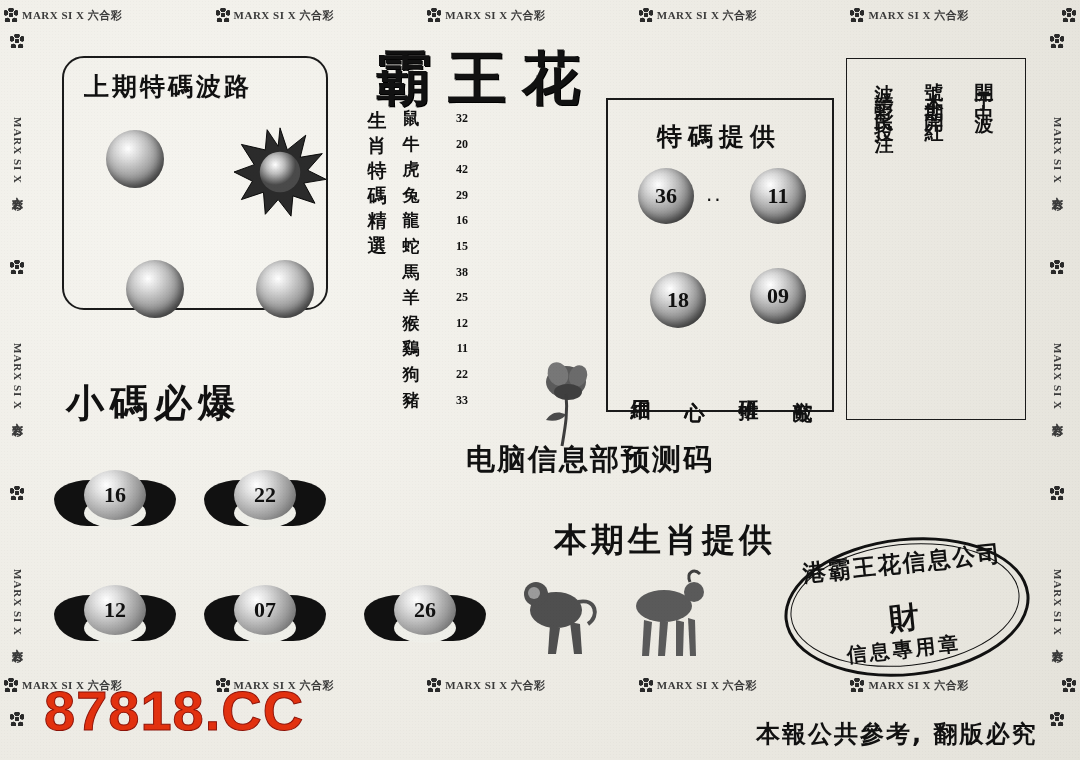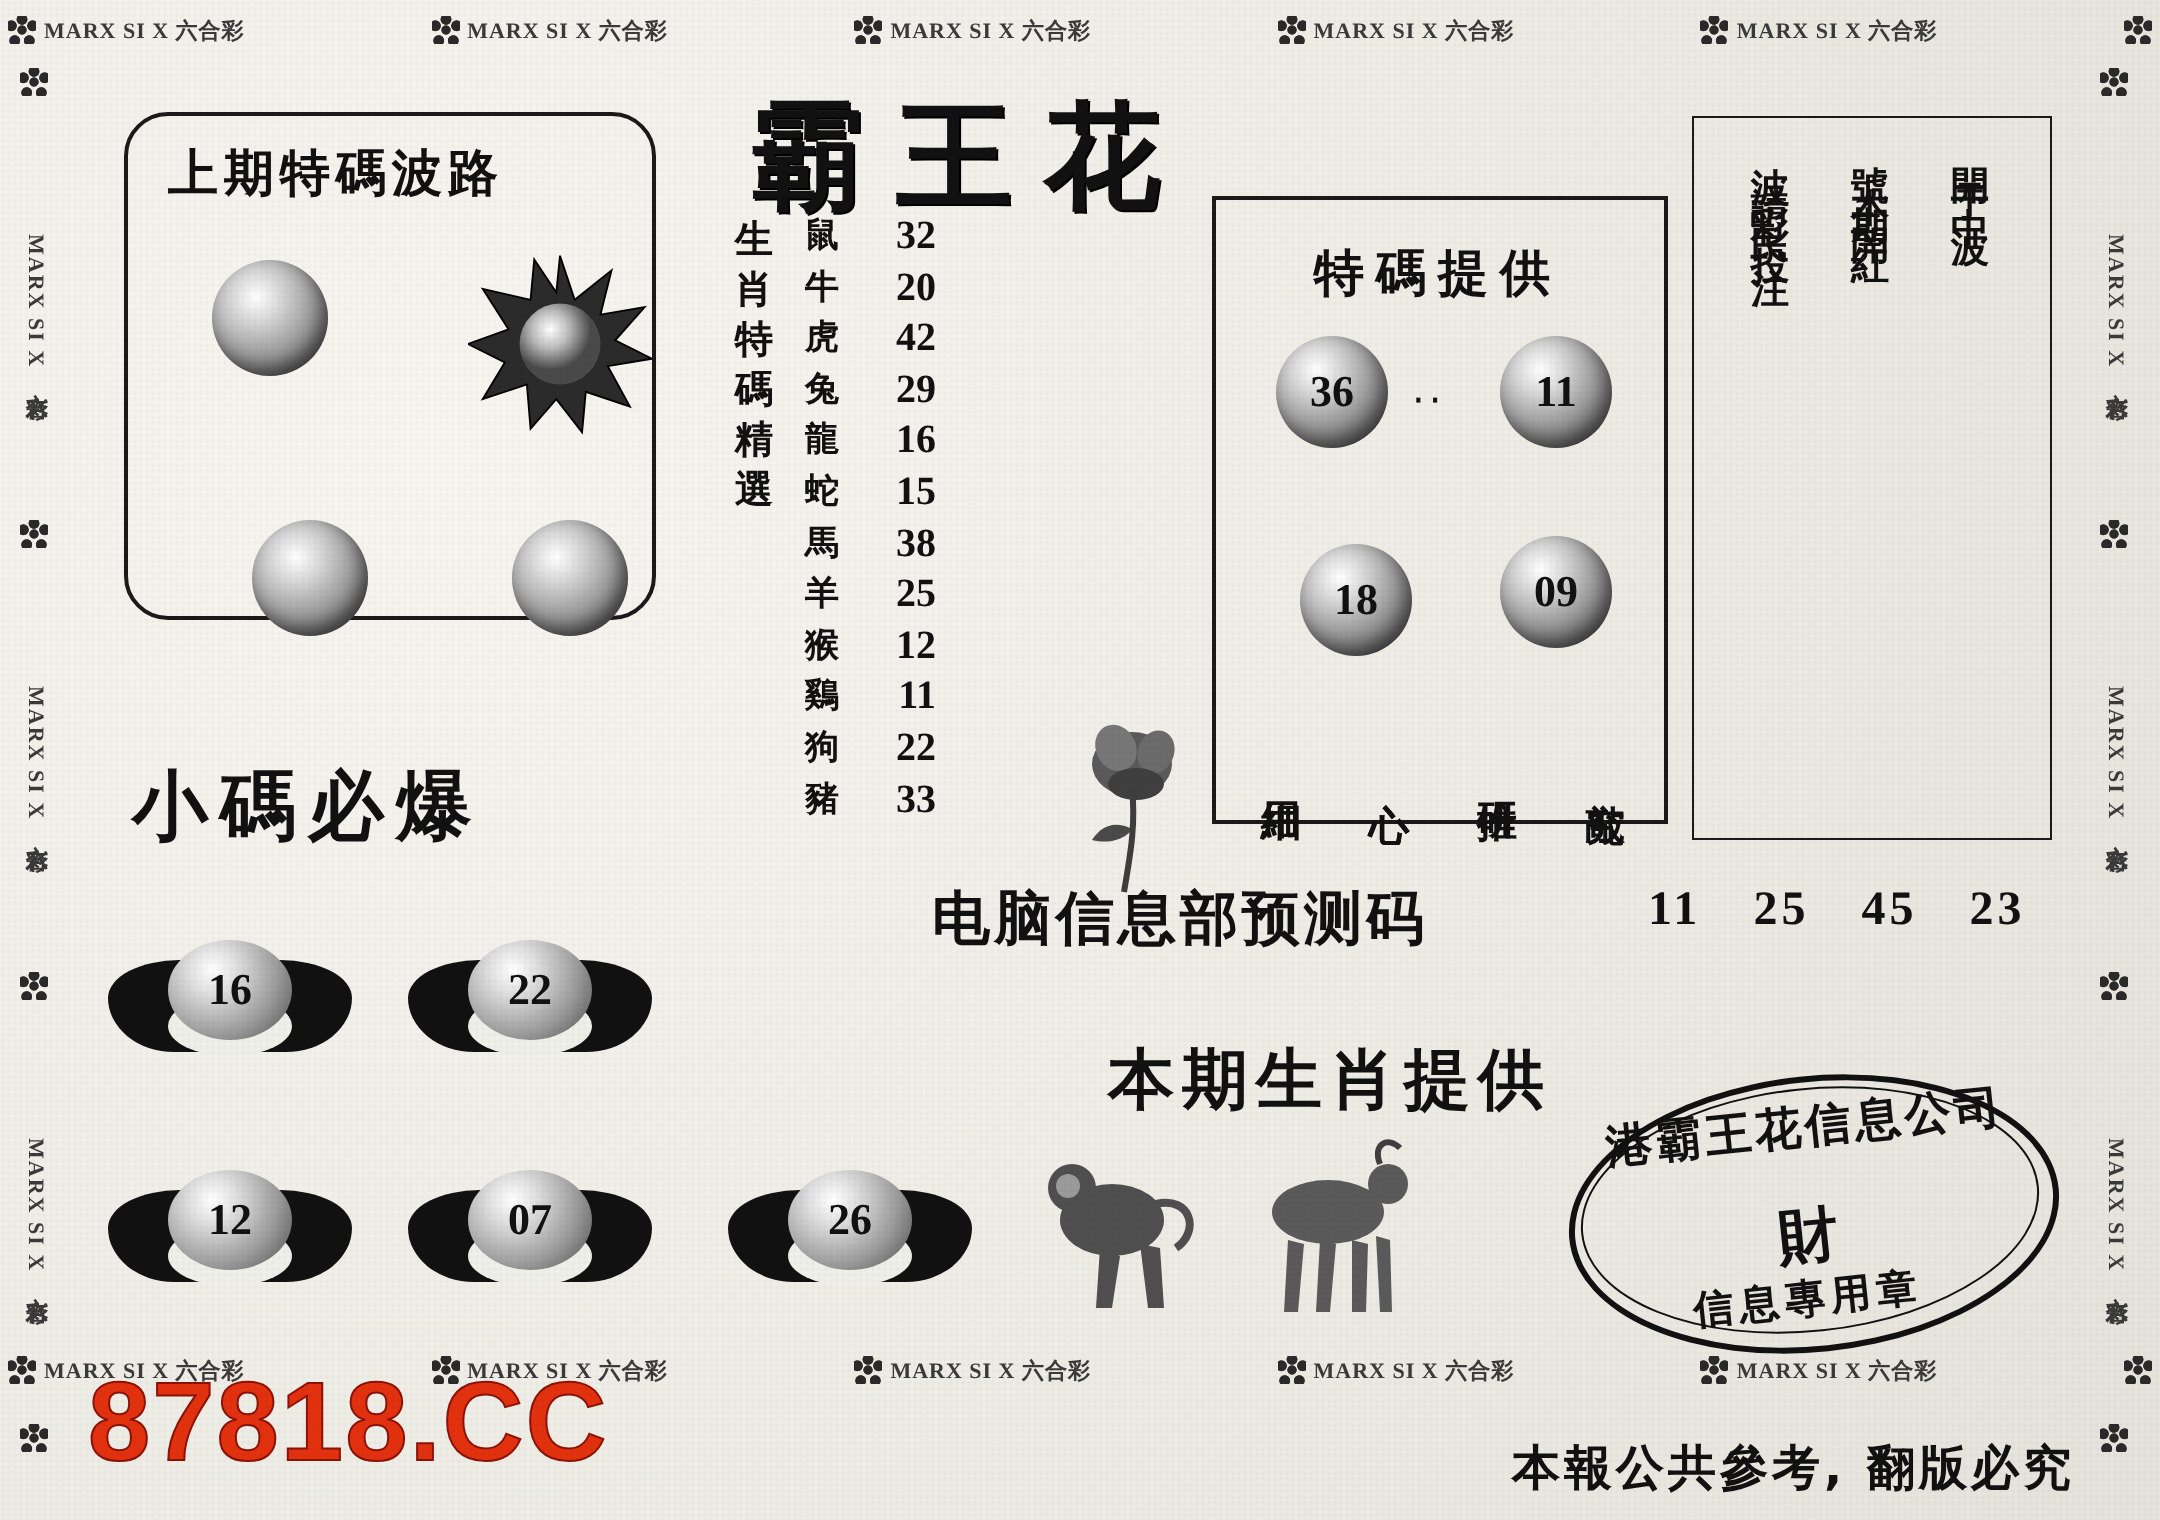--- a/index.html
+++ b/index.html
@@ -90,21 +90,21 @@
     position:absolute;left:330px;top:80px;width:26px;
     font-size:19px;line-height:25px;font-weight:bold;color:#111;
     text-align:center;
   }
   .zodiac-list{
     position:absolute;left:368px;top:78px;
     font-size:17px;line-height:25.6px;font-weight:bold;color:#111;
   }
   .zodiac-list .row{display:flex;gap:20px;}
   .zodiac-list .zn{width:18px;text-align:center;}
-  .zodiac-list .zv{width:28px;text-align:right;font-family:"Liberation Serif",serif;font-size:20px;}
+  .zodiac-list .zv{width:28px;text-align:right;font-family:"Liberation Serif",serif;font-size:12px;}
 
   
   .big-title{
     position:absolute;left:340px;top:12px;
     font-size:58px;font-weight:bold;color:#111;letter-spacing:16px;
     font-family:"Liberation Serif",serif;
     text-shadow:1px 1px 0 #000;
   }
 
   
@@ -435,26 +435,20 @@
         <ellipse cx="34" cy="24" rx="20" ry="16" fill="#5a5a5a"></ellipse>
         <ellipse cx="26" cy="16" rx="10" ry="12" fill="#777" transform="rotate(-25 26 16)"></ellipse>
         <ellipse cx="46" cy="18" rx="9" ry="11" fill="#6b6b6b" transform="rotate(22 46 18)"></ellipse>
         <ellipse cx="36" cy="34" rx="14" ry="8" fill="#3f3f3f"></ellipse>
         <path d="M34 36 C36 55 33 70 30 88" stroke="#3d3d3d" stroke-width="3" fill="none"></path>
         <path d="M33 56 C24 52 18 56 14 62 C22 64 29 62 33 58Z" fill="#4a4a4a"></path>
       </svg>
     </div>
 
     <div class="predict-label">电脑信息部预测码</div>
-    <div class="predict-nums">
-      <span>11</span>
-      <span>25</span>
-      <span>45</span>
-      <span>23</span>
-    </div>
 
     <div class="ingot ig1">
       <div class="body"></div>
       <div class="notch"></div>
       <div class="num">16</div>
     </div>
     <div class="ingot ig2">
       <div class="body"></div>
       <div class="notch"></div>
       <div class="num">22</div>

